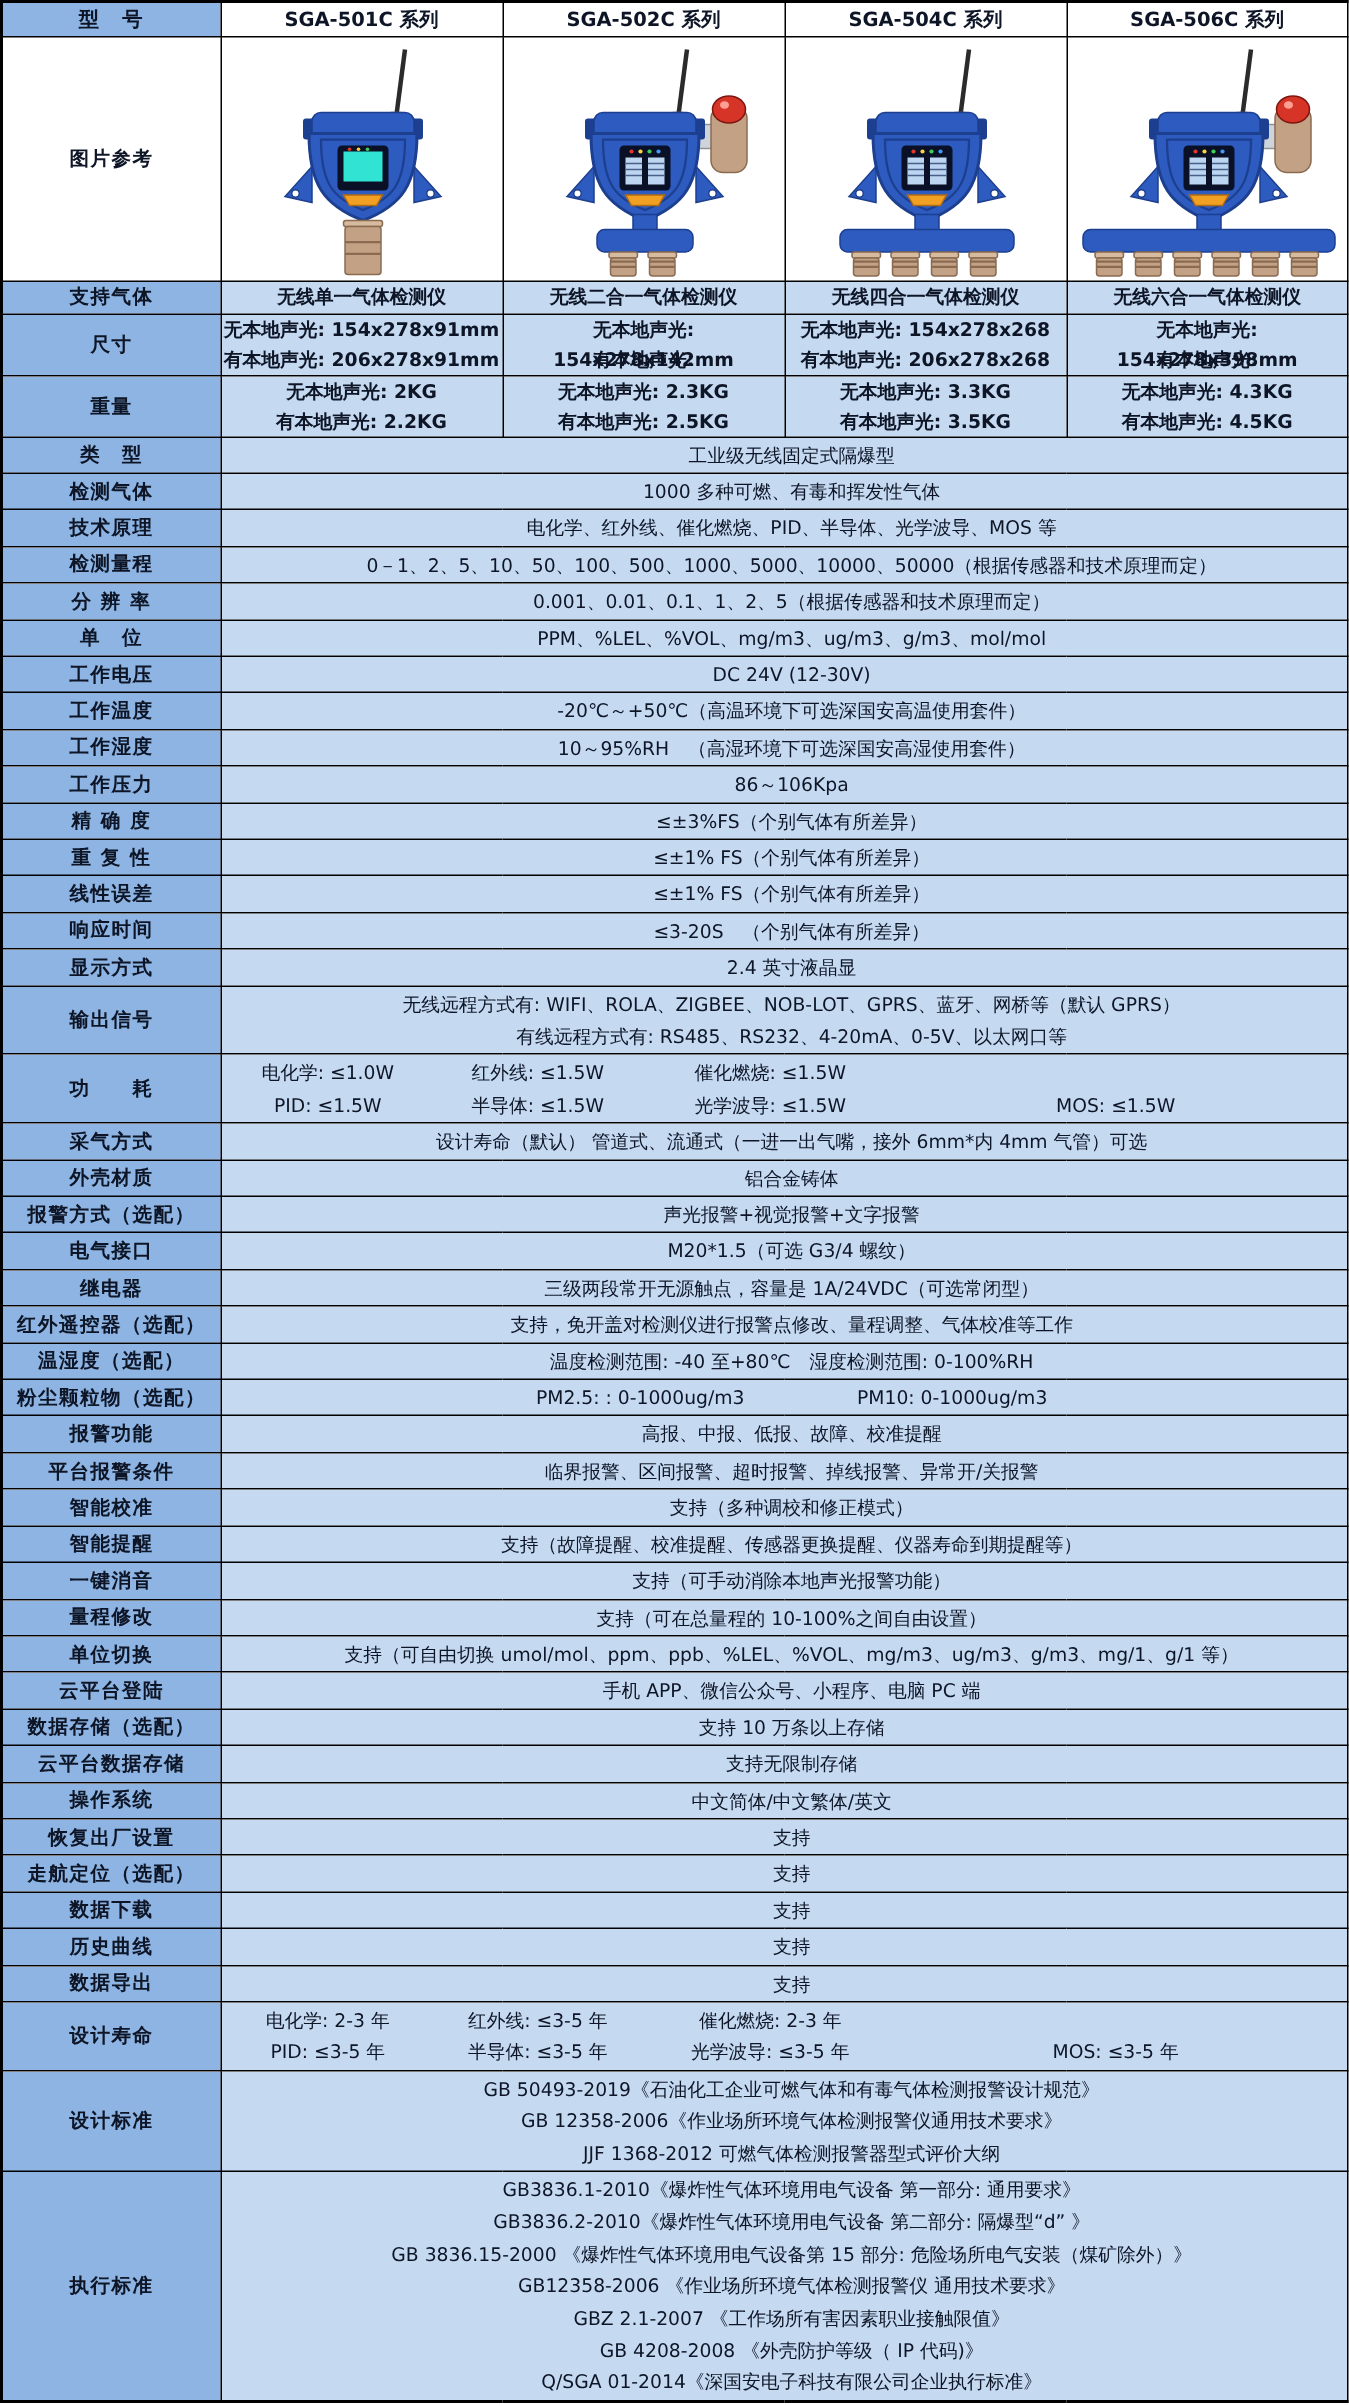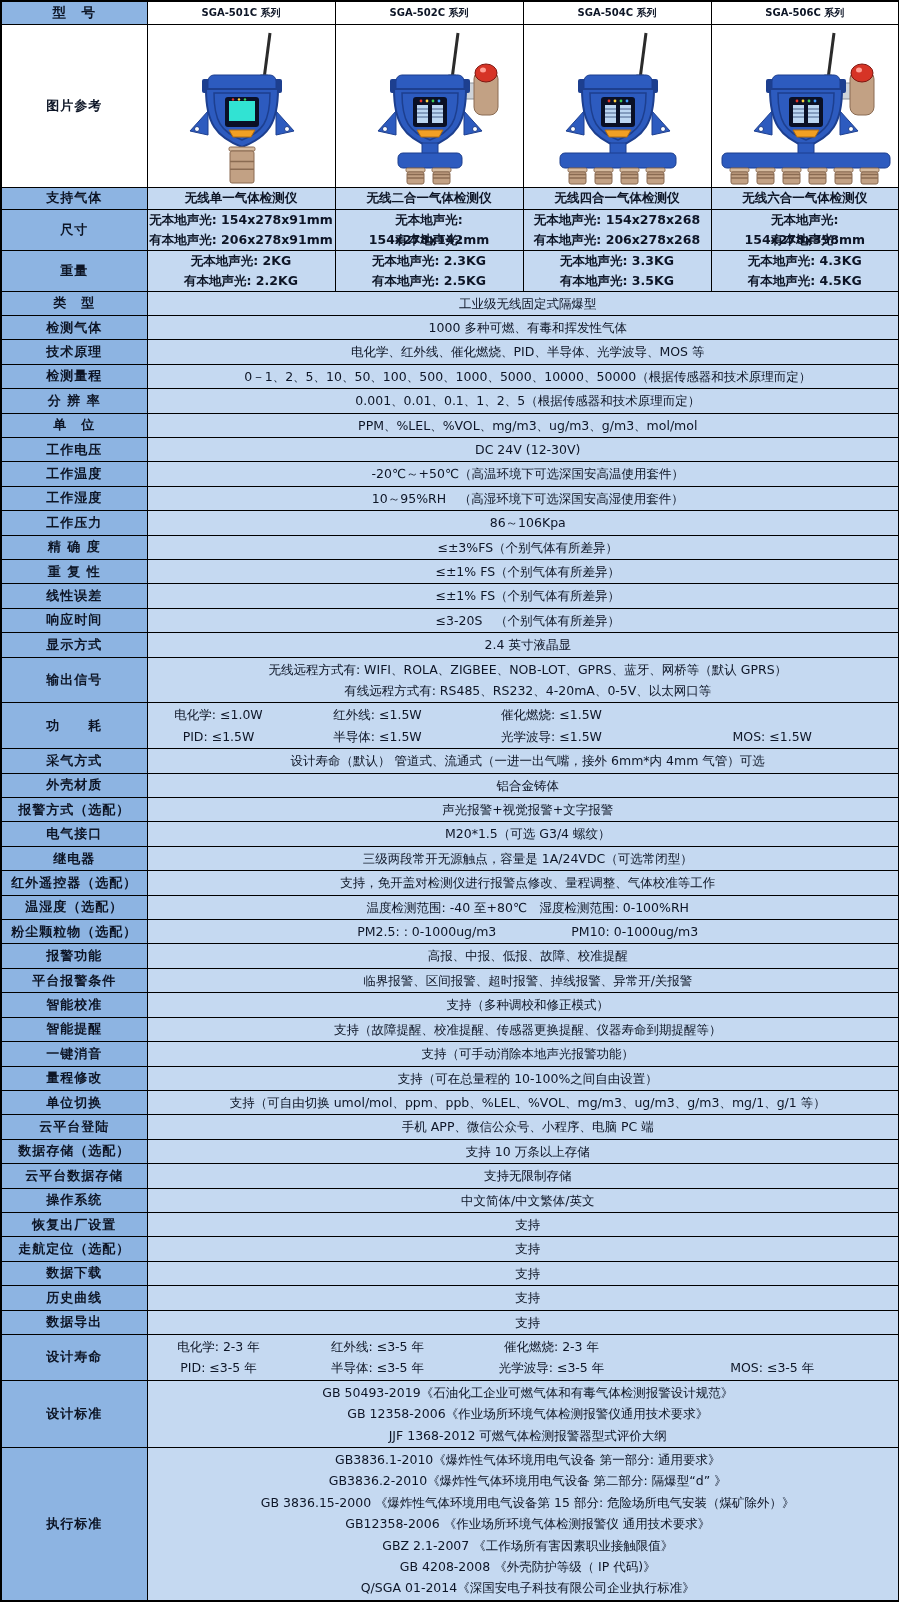--- a/index.html
+++ b/index.html
@@ -27,42 +27,42 @@
     font-weight:bold;
     font-size:13px;
     letter-spacing:1px;
     padding:0 2px;
   }
   tr.hdr td{height:23px;}
   td.model{
     background:var(--white-bg);
     text-align:center;
     font-weight:bold;
-    font-size:10px;
+    font-size:13px;
   }
   td.label.hdrlab{font-size:13.5px;text-align:center;}
   tr.imgrow td{height:163px;background:var(--white-bg);}
   td.imgcell{text-align:center;vertical-align:middle;padding:0;}
   tr.toprow td.value-c{height:22px;margin-top:45px;}
   td.value-c{
     background:var(--value-bg);
     text-align:center;
     font-weight:bold;
     font-size:12.5px;
   }
   tr.tworow td{height:41px;}
   td.value-c .sub{line-height:20px;height:20px;font-size:12.5px;}
   td.value{
     background:var(--value-bg);
     text-align:center;
     padding:1px 0 1px 10px;
     font-size:12.5px;
   }
   .v-line{min-height:21.4px;line-height:21.4px;white-space:nowrap;}
-  .v-line.cols{display:flex;gap:19px;}
+  .v-line.cols{display:flex;}
   .v-line.cols .seg{display:inline-block;}
   .v-line.cols .seg:nth-child(1){width:122px;}
   .v-line.cols .seg:nth-child(2){width:158px;}
   .v-line.cols .seg:nth-child(3){width:152px;}
   .v-line.cols .seg:nth-child(4){flex:1;}
   svg.detector{display:block;margin:0 auto;}
 </style>
 </head>
 <body>
 

